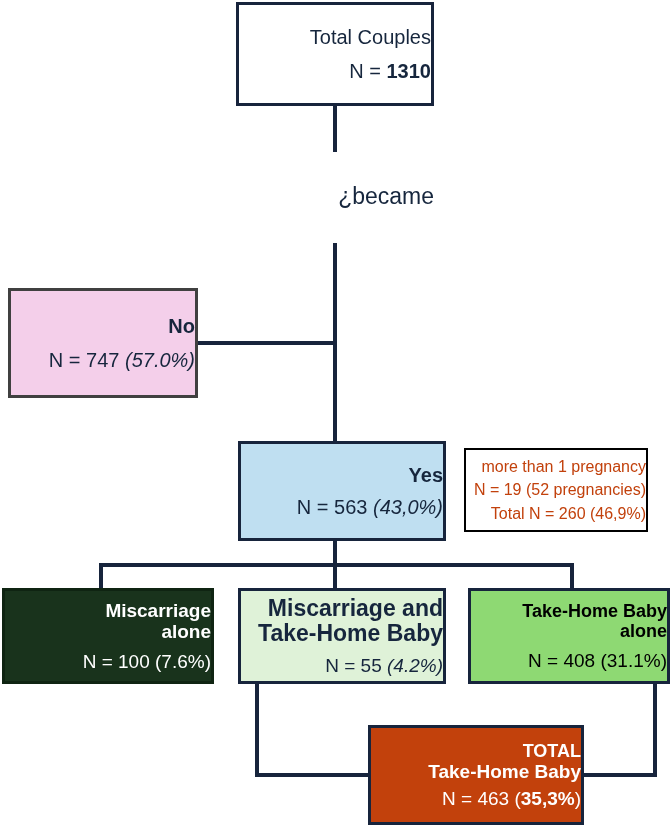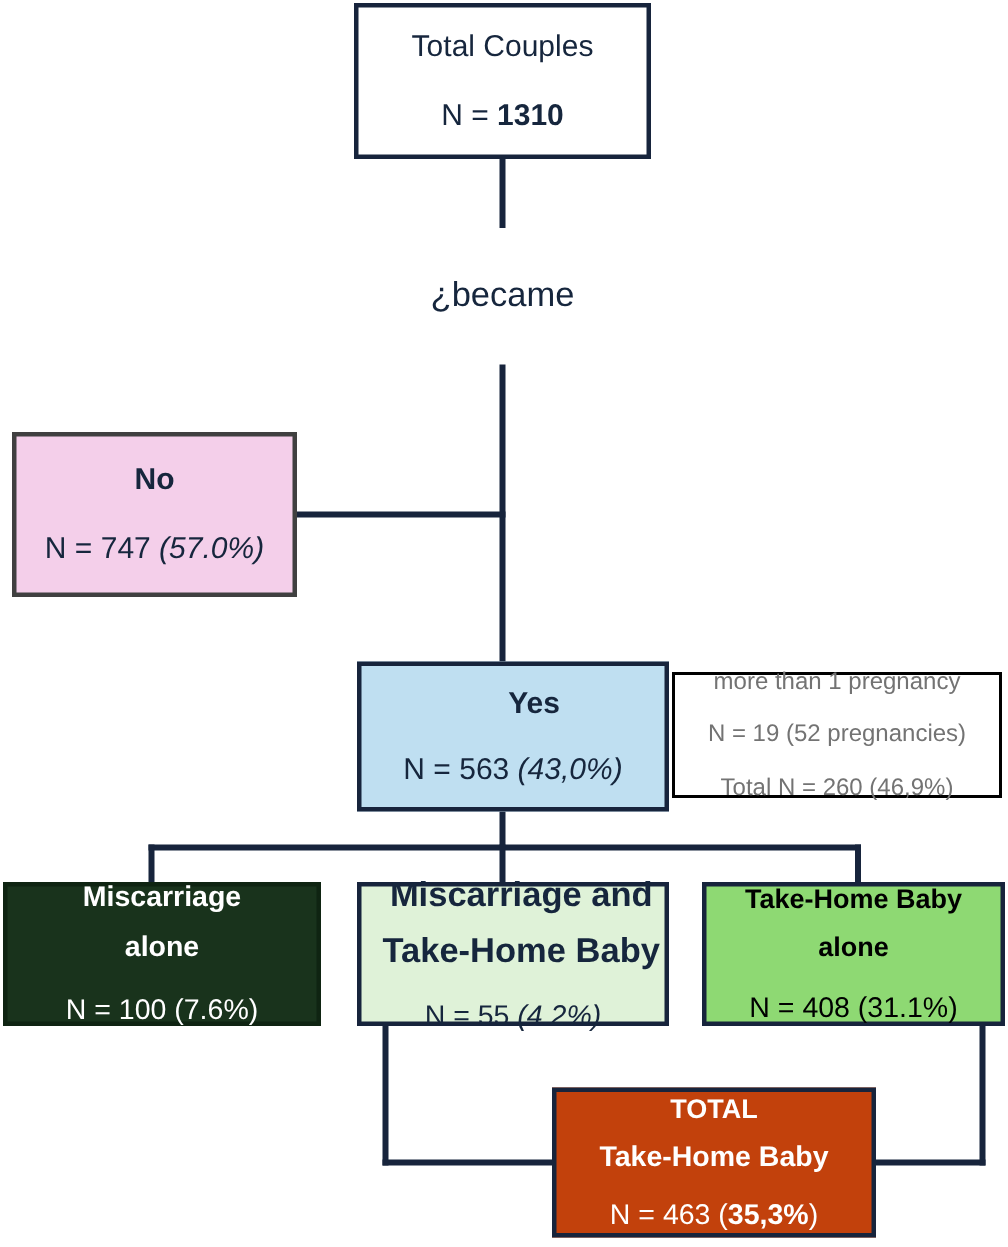--- a/index.html
+++ b/index.html
@@ -21,25 +21,24 @@
     left: 0; top: 0;
     width: 672px;
     height: 831px;
   }
 
   .node {
     position: absolute;
     box-sizing: border-box;
     display: flex;
     flex-direction: column;
-    align-items: center;
+    align-items: flex-end;
     justify-content: center;
     text-align: center;
     z-index: 2;
-    gap: 12px;
   }
 
   .line {
     position: absolute;
     background: #17243c;
     z-index: 1;
   }
 
   
   #node-total-couples {
@@ -97,26 +96,26 @@
   #node-yes .ttl {
     font-size: 20px; font-weight: 700; line-height: 1.1;
     margin-bottom: 10px;
     margin-left: 28px;
   }
   #node-yes .cnt { font-size: 20px; font-weight: 400; line-height: 1.1; }
   #node-yes .cnt i { font-style: italic; }
 
   
   #node-sidenote {
-    left: 448px; top: 448px;
-    width: 220px; height: 84px;
+    left: 464px; top: 448px;
+    width: 184px; height: 84px;
     background: #ffffff;
     border: 2px solid #000000;
     justify-content: center;
-    color: #737373;
+    color: #c2410c;
   }
   #node-sidenote div {
     font-size: 16px;
     font-weight: 400;
     line-height: 1.45;
   }
 
   
   .leaf { height: 96px; top: 588px; border: 3px solid #17243c; }
 

